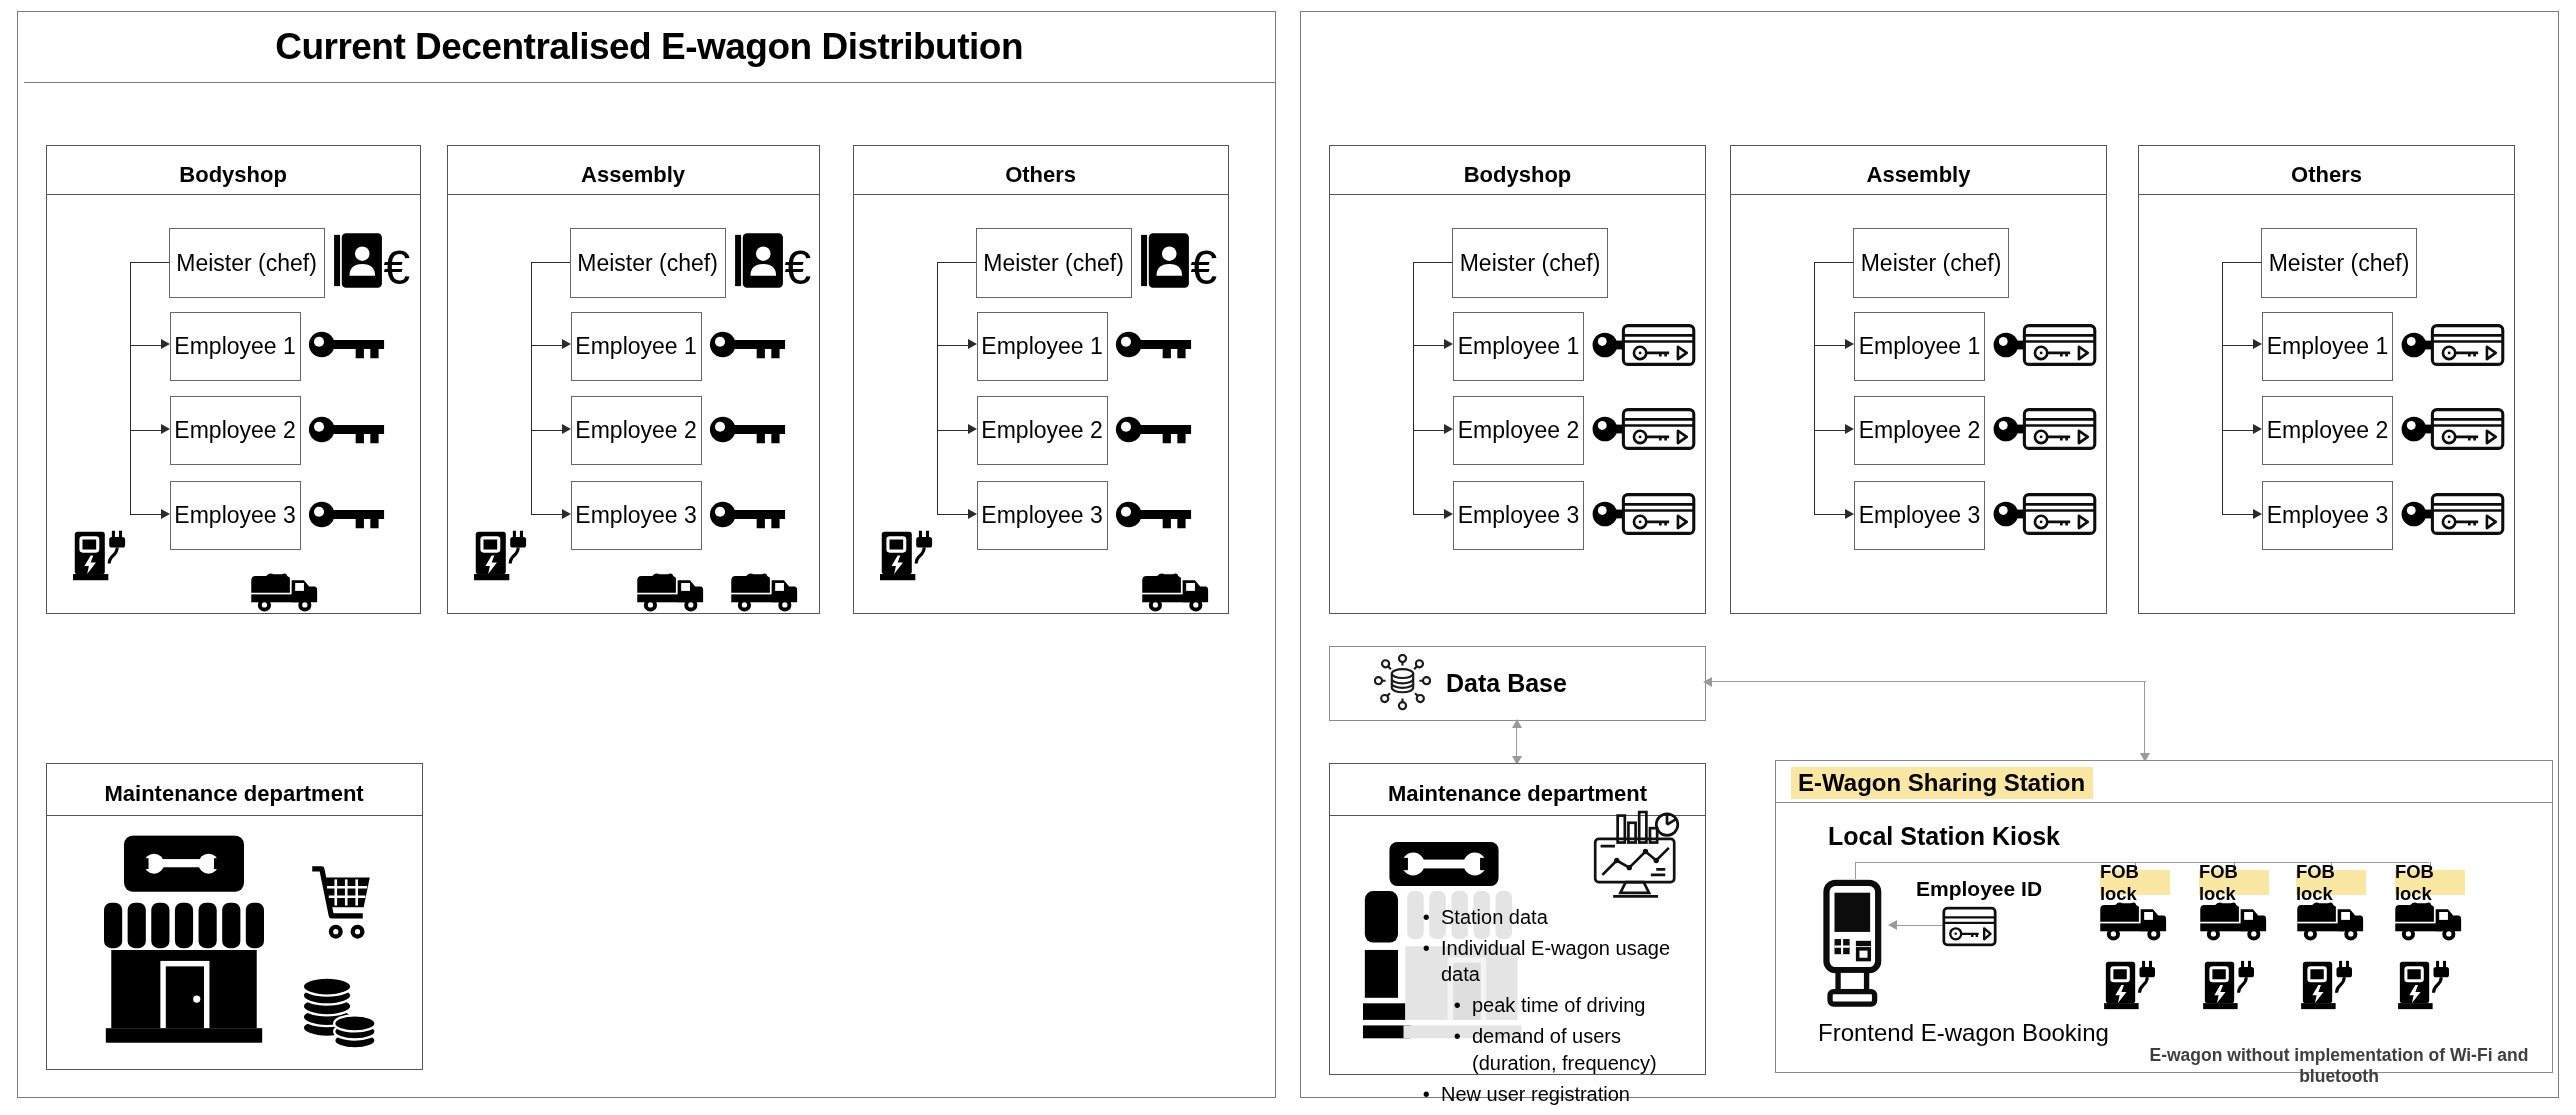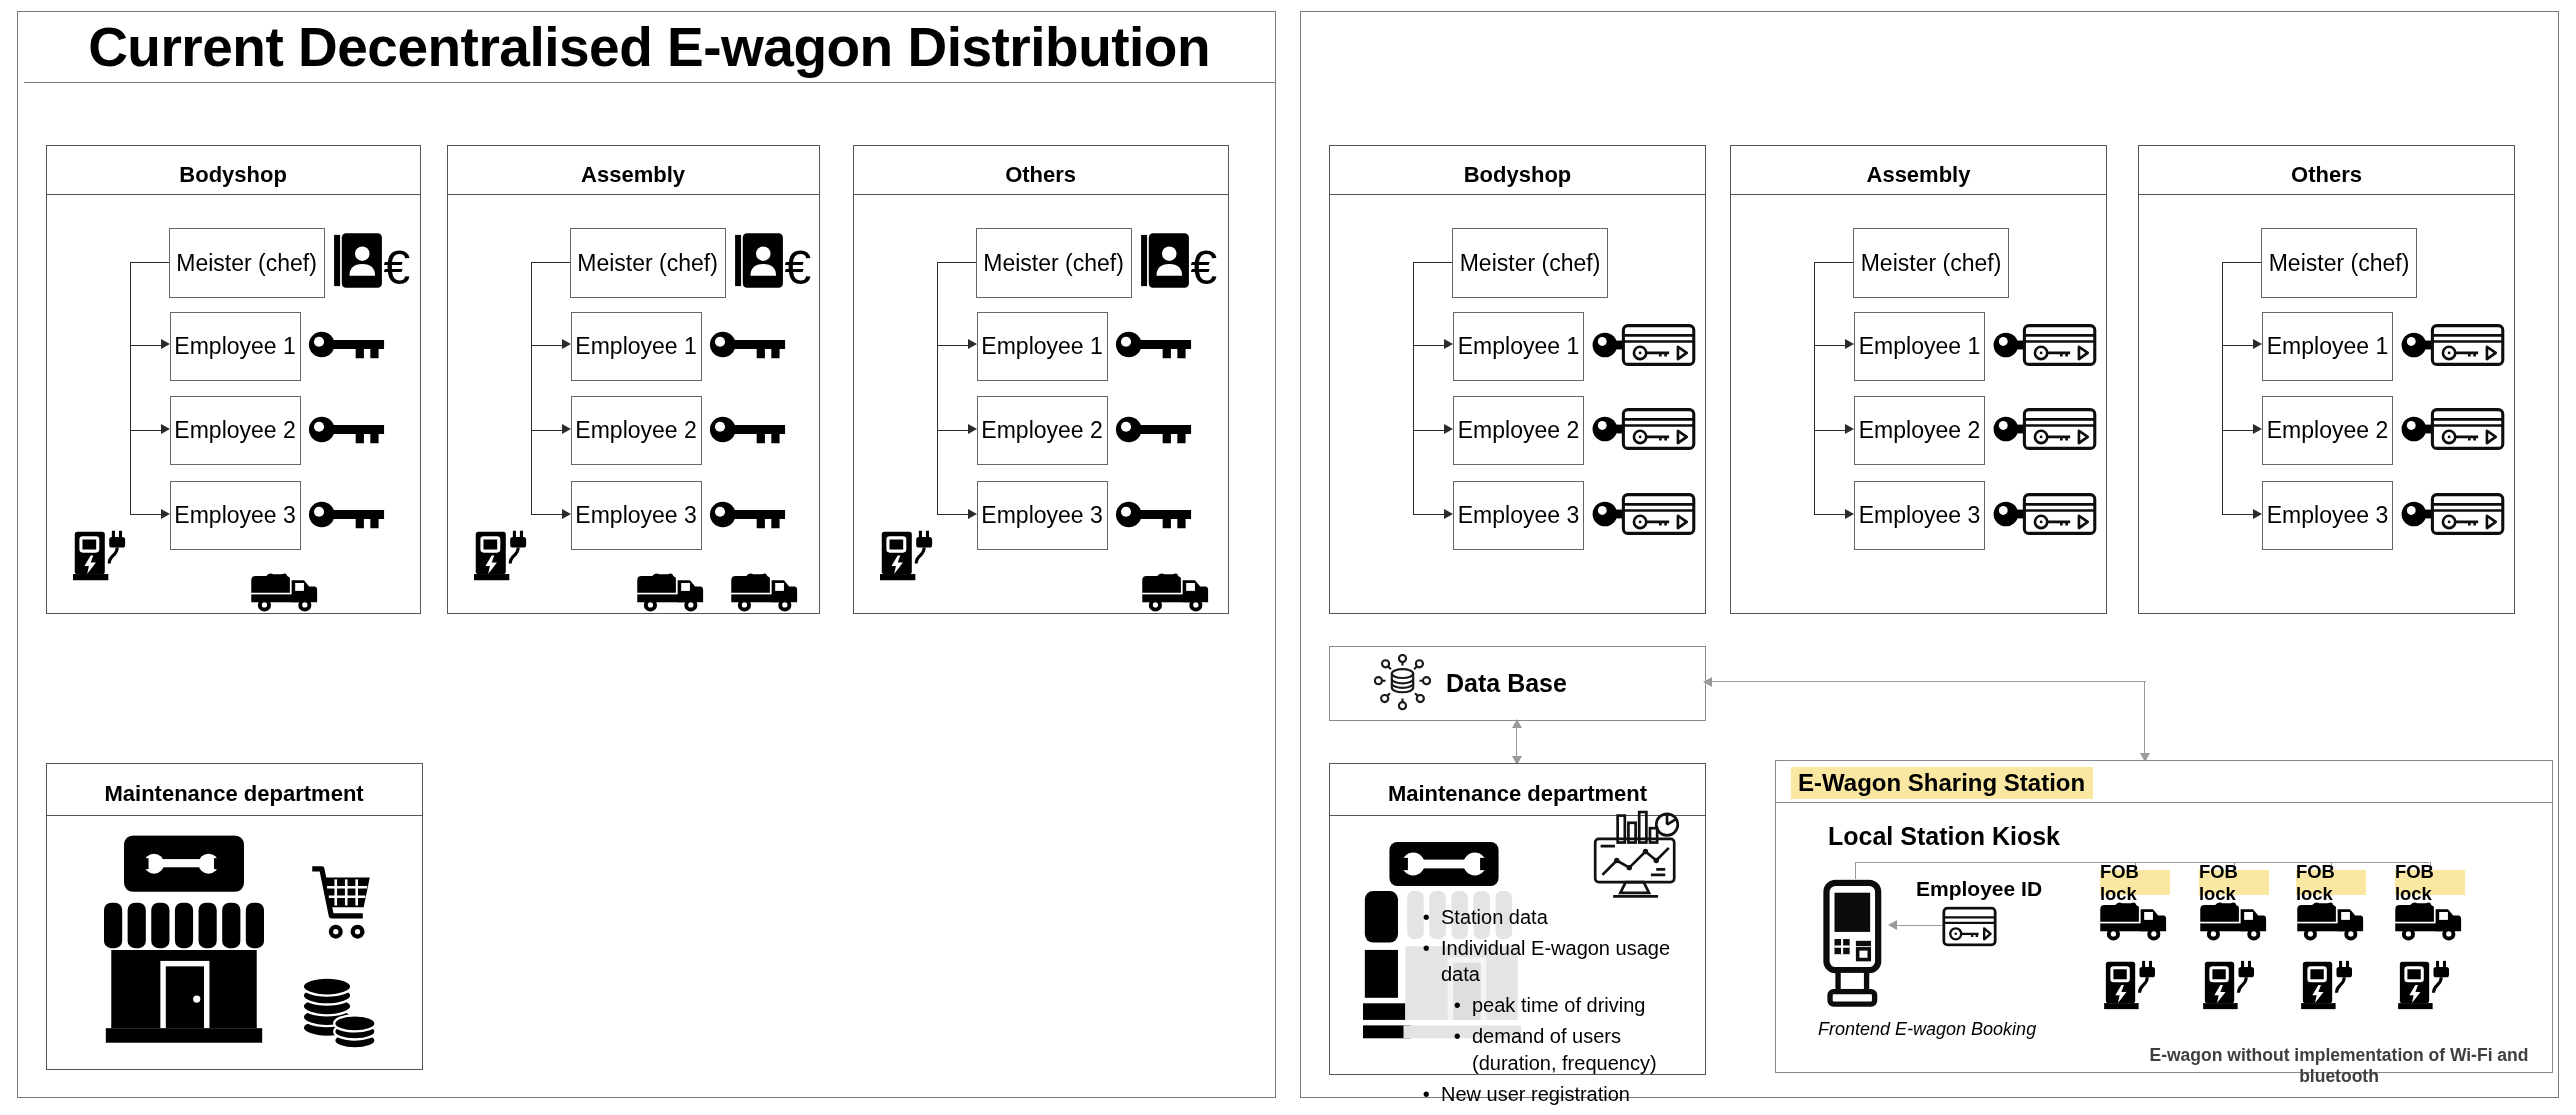--- a/index.html
+++ b/index.html
@@ -1,21 +1,21 @@
 <!DOCTYPE html>
 <html style="--highlight: #FAE7A1;font-size:14.7px"><head>
 <meta charset="utf-8">
 <style>
   html,body{margin:0;padding:0;background:#fff;}
   #canvas{position:relative;width:2576px;height:1116px;background:#fff;
           font-family:"Liberation Sans",sans-serif;color:#000;overflow:hidden;}
   .abs{position:absolute;}
   .panel{position:absolute;border:1.8px solid #7a7a7a;background:#fff;}
   .panel-title{position:absolute;left:6px;right:0;top:0;height:70px;border-bottom:1.8px solid #7a7a7a;
-               display:flex;align-items:center;justify-content:center;font-weight:700;font-size:55px;
+               display:flex;align-items:center;justify-content:center;font-weight:700;font-size:37px;
                letter-spacing:-0.5px;}
   .dept{position:absolute;border:1.8px solid #555;background:#fff;}
   .dept-header{position:absolute;left:0;right:0;top:9px;height:39px;border-bottom:1.8px solid #555;
                display:flex;align-items:center;justify-content:center;font-weight:700;font-size:22px;}
   .nbox{position:absolute;border:1.4px solid #666;background:#fff;display:flex;align-items:center;
         justify-content:center;font-size:23px;}
   .meister{left:122px;top:82px;width:154px;height:68px;}
   .emp{left:123px;width:129px;height:67px;}
   .emp1{top:166px;} .emp2{top:250px;} .emp3{top:335px;}
   
@@ -614,18 +614,18 @@
         </div>
       <div class="abs" style="left:140px;top:116px;font-weight:700;font-size:21px;">Employee ID</div>
       <div class="abs" style="left:166px;top:145px;">
           <svg width="55" height="41" viewBox="0 0 60 44">
             <use href="#sym-idcard"></use>
           </svg>
         </div>
       <div class="gline-h" style="left:118px;top:164px;width:48px;"></div>
       <div class="gah-left" style="left:112px;top:159px;"></div>
 
-      <div class="abs" style="left:42px;top:258px;font-size:18px;font-style:italic;">Frontend E-wagon Booking</div>
+      <div class="abs" style="left:42px;top:258px;font-size:24px;">Frontend E-wagon Booking</div>
       <div class="abs" style="left:333px;top:284px;width:460px;text-align:center;font-weight:700;font-size:17.5px;color:#3f3f3f;">E-wagon without implementation of Wi-Fi and bluetooth</div>
     </div>
   </div>
 </div>
 
 
 </body></html>

